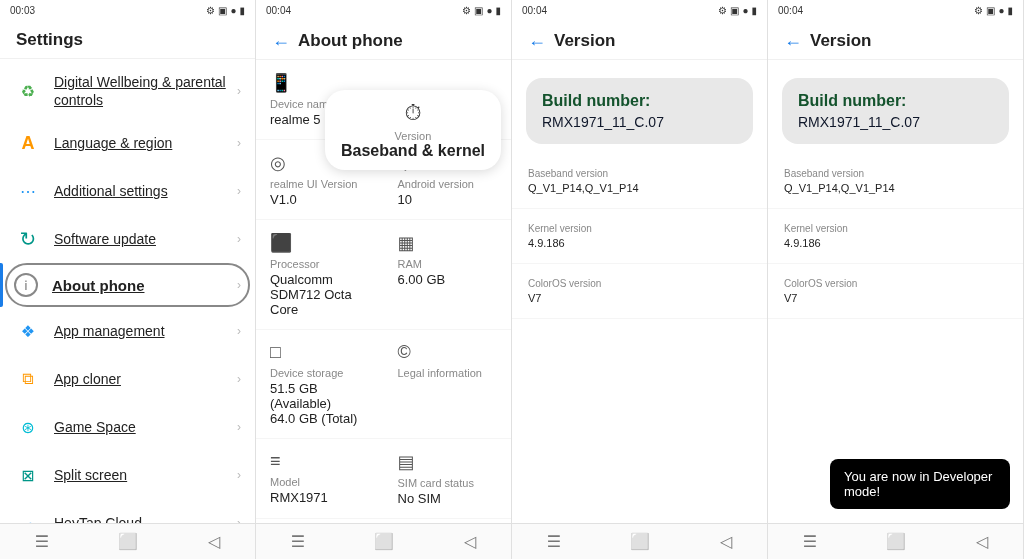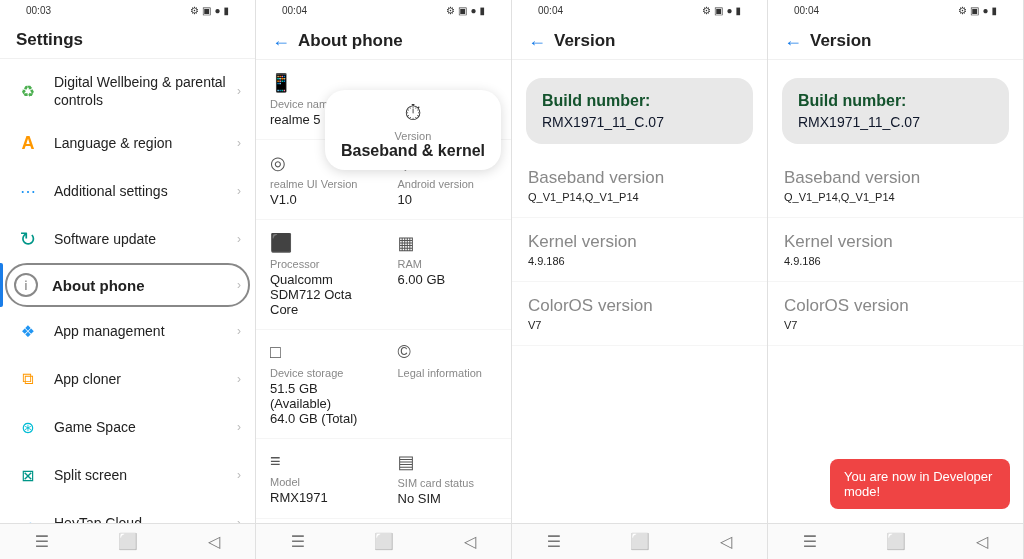--- a/index.html
+++ b/index.html
@@ -17,21 +17,21 @@
       background: #fff;
       display: flex;
       flex-direction: column;
       border-right: 1px solid #e0e0e0;
       flex-shrink: 0;
     }
     .status-bar {
       display: flex;
       justify-content: space-between;
       align-items: center;
-      padding: 4px 26px;
+      padding: 4px 10px;
       font-size: 10px;
       color: #333;
       height: 20px;
     }
     .status-icons {
       display: flex;
       gap: 3px;
       align-items: center;
     }
     .panel-title {
@@ -88,20 +88,21 @@
     .item-icon.orange { color: #ff9800; }
     .item-icon.blue { color: #2196f3; }
     .item-icon.teal { color: #009688; }
     .item-icon.cyan { color: #00bcd4; }
     .item-icon.gray { color: #757575; }
     .item-label {
       flex: 1;
       font-size: 14px;
       color: #222;
       line-height: 1.3;
+      text-decoration: underline;
     }
     .item-label.bold { font-weight: 600; font-size: 15px; }
     .chevron {
       color: #bbb;
       font-size: 12px;
     }
     .highlight-oval {
       position: absolute;
       left: 5px; right: 5px;
       top: 0; bottom: 0;
@@ -164,36 +165,36 @@
     
     .version-section {
       flex: 1;
       overflow-y: auto;
       padding: 8px 0;
     }
     .version-item {
       padding: 14px 16px;
       border-bottom: 1px solid #f5f5f5;
     }
-    .version-item-label { font-size: 17px; color: #888; margin-bottom: 3px; }
+    .version-item-label { font-size: 10px; color: #888; margin-bottom: 3px; }
     .version-item-value { font-size: 11px; color: #222; }
     .build-number-box {
       margin: 8px 14px;
       background: #f0f0f0;
       border-radius: 12px;
       padding: 12px 16px;
     }
     .build-number-title { font-size: 16px; font-weight: 700; color: #14532d; margin-bottom: 4px; }
     .build-number-value { font-size: 14px; color: #0f172a; }
 
     .toast {
       position: absolute;
       bottom: 50px;
       right: 14px;
-      background: #ef4444;
+      background: #000000;
       color: #fff;
       border-radius: 8px;
       padding: 10px 14px;
       font-size: 13px;
       font-weight: 500;
       z-index: 100;
       max-width: 180px;
     }
 
     .panel-wrapper {

